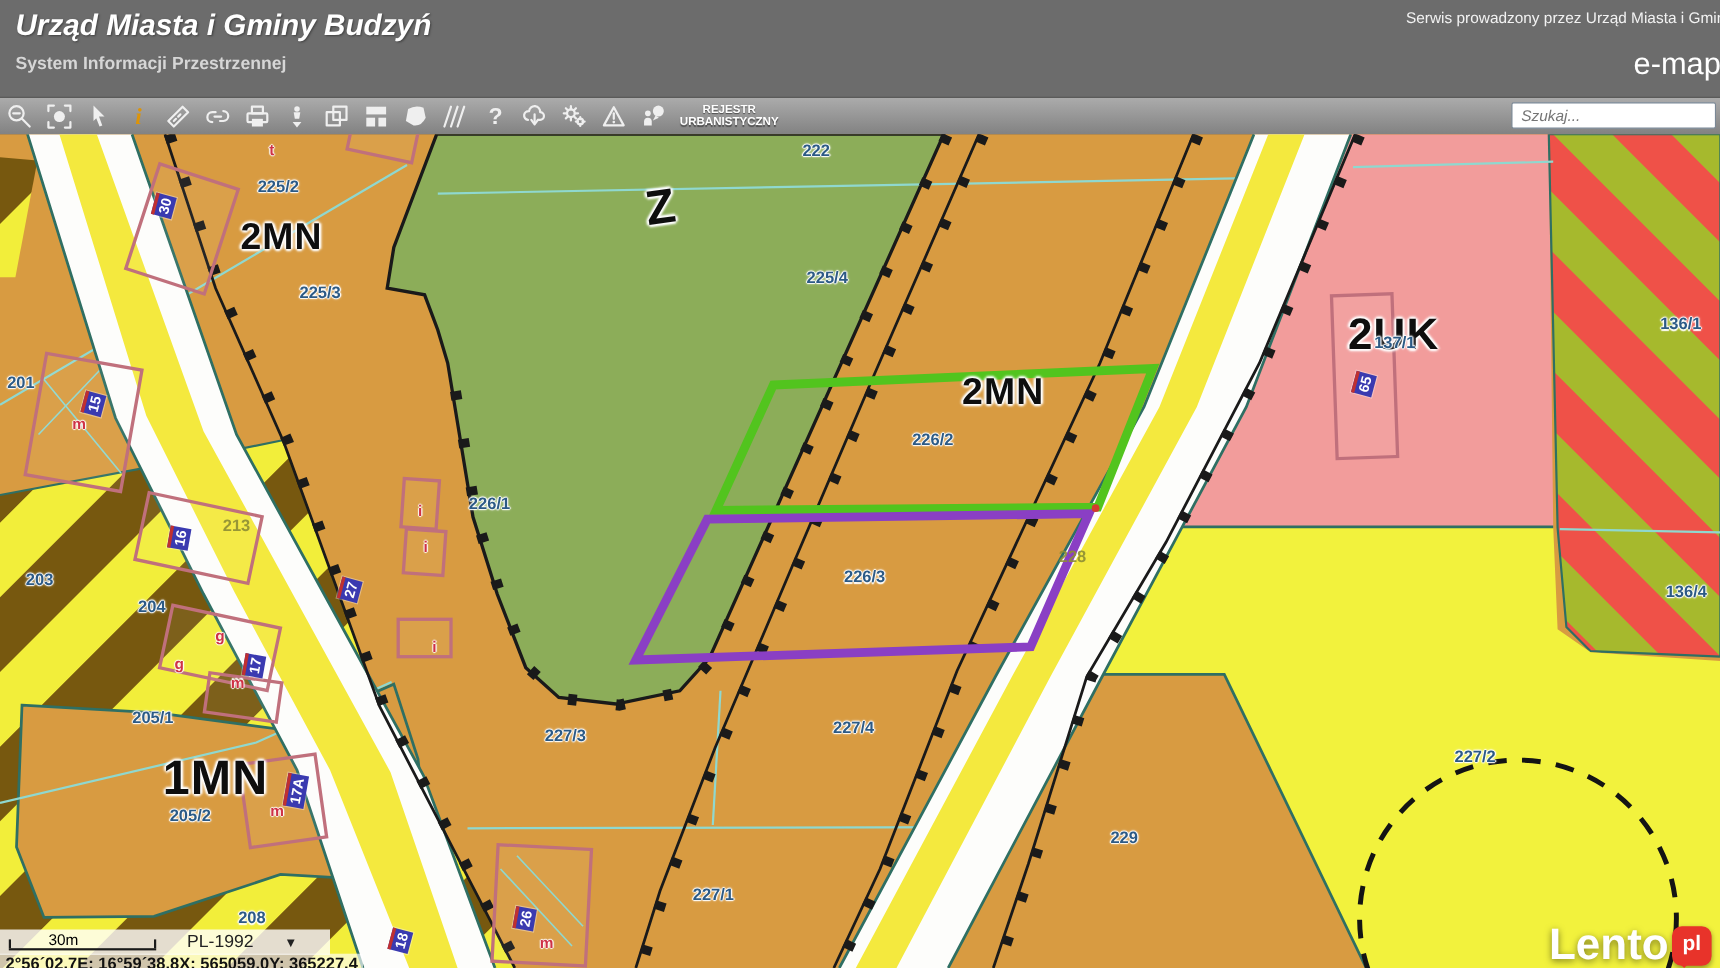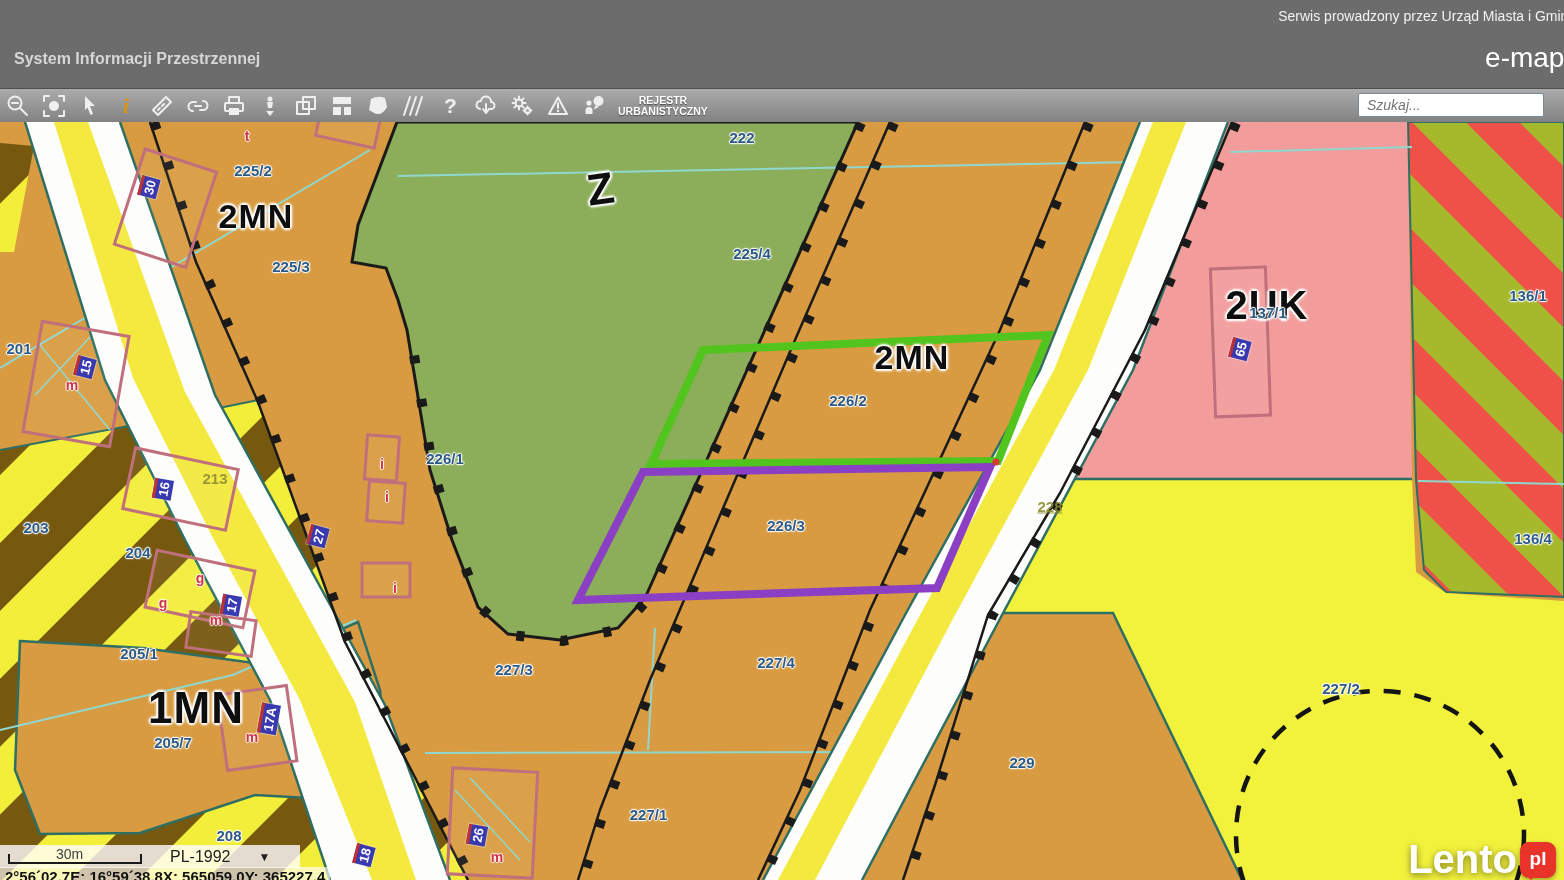--- a/index.html
+++ b/index.html
@@ -18,21 +18,21 @@
   
   #toolbar{position:absolute;left:0;top:89px;width:1564px;height:33px;
            background:linear-gradient(#ababab,#828282);border-bottom:1px solid #6a6a6a;
            display:flex;align-items:center;}
   .tbtn{width:36px;height:30px;display:flex;align-items:center;justify-content:center;flex:0 0 auto;cursor:pointer;}
   .tbtn svg{display:block;}
   .ic{stroke:#efefef;stroke-width:2;fill:none;stroke-linecap:round;stroke-linejoin:round;}
   .icf{fill:#efefef;stroke:none;}
   #rejestr{margin-left:6px;color:#fff;font-size:10.5px;font-weight:700;line-height:11px;
            text-align:center;text-shadow:0 1px 1px #4c4c4c;white-space:pre-line;cursor:pointer;}
-  #searchwrap{position:absolute;right:20px;top:93px;}
+  #searchwrap{position:absolute;right:4px;top:93px;}
   #search{width:168px;height:22px;border:1px solid #7a8896;border-radius:2px;
           font-style:italic;font-size:14px;color:#555;padding:0 8px;background:#fff;
           font-family:"Liberation Sans",sans-serif;}
 
   
   #map{position:absolute;left:0;top:122px;width:1564px;height:758px;}
   #labels{position:absolute;left:0;top:0;width:1564px;height:880px;pointer-events:none;}
   .zlabel{position:absolute;transform:translate(-50%,-50%);font-weight:700;color:#0e0e0e;
           letter-spacing:1px;white-space:nowrap;
           text-shadow:-2px 0 2px #fff,2px 0 2px #fff,0 -2px 2px #fff,0 2px 2px #fff,0 0 4px #fff;}
@@ -46,41 +46,42 @@
   .rlabel{position:absolute;transform:translate(-50%,-50%);color:#cf3246;font-weight:700;font-size:14px;
           text-shadow:-1px 0 1px #fff,1px 0 1px #fff,0 -1px 1px #fff,0 1px 1px #fff;}
 
   
   #statusstrip{position:absolute;left:0;top:845px;width:300px;height:23px;
                background:rgba(255,255,255,.8);display:flex;align-items:center;}
   #scalebar{position:relative;width:134px;height:12px;margin-left:8px;
             border-bottom:2px solid #1a1a1a;}
   #scalebar:before,#scalebar:after{content:"";position:absolute;bottom:0;width:0;height:8px;border-left:2px solid #1a1a1a;}
   #scalebar:before{left:0;} #scalebar:after{right:0;}
-  #scaletext{position:absolute;left:48px;top:-4px;font-size:14px;color:#404040;}
+  #scaletext{position:absolute;left:36px;top:-4px;font-size:14px;color:#000000;}
   #proj{margin-left:28px;font-size:16px;color:#222;cursor:pointer;display:flex;align-items:center;gap:28px;}
   #proj .chev{font-size:12px;}
   #coords{position:absolute;left:0;top:867px;background:rgba(255,255,255,.65);
           font-size:15px;font-weight:700;color:#111;padding:1px 5px;white-space:nowrap;}
 
   
   #wm{position:absolute;right:8px;bottom:-2px;display:flex;align-items:center;}
   #wm-text{color:#fff;font-size:40px;font-weight:700;text-shadow:0 2px 7px rgba(0,0,0,.5);}
   #wm-badge{position:relative;width:36px;height:36px;background:#e8332a;border-radius:9px;color:#fff;
             font-size:19px;font-weight:700;line-height:34px;text-align:center;margin-left:3px;
             box-shadow:0 2px 5px rgba(0,0,0,.35);}
   #wm-badge:after{content:"";position:absolute;left:6px;bottom:-7px;border:5px solid transparent;
                   border-top-color:#e8332a;}
 </style>
 </head>
 <body>
 
 <div id="app" style="--zone-orange: #d89b41; --zone-green: #8cad59; --zone-pink: #f29c9b; --zone-yellow: #f2f23d; --stripe-yellow: #f2ee3a; --stripe-brown: #77580f; --stripe-red: #ef5148; --stripe-olive: #a6b92d; --road-yellow: #f4e93e; --road-white: #fdfdfb; --highlight-green: #52c41e; --highlight-purple: #8a3fc4; --parcel-line: #8fd8cf; --boundary-teal: #2f6f63; --building-rose: #c0707c; --address-plate-blue: #3a3ab0;">
 
   <div id="header">
+    <div id="hdr-title">Urząd Miasta i Gminy Budzyń</div>
     <div id="hdr-sub">System Informacji Przestrzennej</div>
     <div id="hdr-note">Serwis prowadzony przez Urząd Miasta i Gminy Budzyń</div>
     <div id="hdr-brand">e-mapa</div>
   </div>
 
   <div id="toolbar">
     <div class="tbtn">
         <svg width="26" height="26">
           <g class="ic">
             <circle cx="10" cy="10" r="6.5"></circle>
@@ -319,27 +320,27 @@
       <div class="plabel" style="left: 742px; top: 137px;">222</div>
       <div class="plabel" style="left: 253px; top: 170px;">225/2</div>
       <div class="plabel" style="left: 291px; top: 266px;">225/3</div>
       <div class="plabel" style="left: 752px; top: 253px;">225/4</div>
       <div class="plabel" style="left: 445px; top: 458px;">226/1</div>
       <div class="plabel" style="left: 848px; top: 400px;">226/2</div>
       <div class="plabel" style="left: 786px; top: 525px;">226/3</div>
       <div class="plabel" style="left: 629px; top: 814px; padding-left: 39px;">227/1</div>
       <div class="plabel" style="left: 514px; top: 669px;">227/3</div>
       <div class="plabel" style="left: 776px; top: 662px;">227/4</div>
-      <div class="plabel muted" style="left: 1050px; top: 506px; text-decoration: underline;">228</div>
+      <div class="plabel muted" style="left: 975px; top: 506px;">228</div>
       <div class="plabel" style="left: 1022px; top: 762px;">229</div>
       <div class="plabel" style="left: 19px; top: 348px;">201</div>
       <div class="plabel" style="left: 20px; top: 527px; margin-left: 16px;">203</div>
       <div class="plabel" style="left: 138px; top: 532px; margin-top: 20px;">204</div>
       <div class="plabel" style="left: 139px; top: 653px;">205/1</div>
-      <div class="plabel" style="left: 173px; top: 742px;">205/7</div>
+      <div class="plabel" style="left: 173px; top: 742px;">205/2</div>
       <div class="plabel" style="left: 229px; top: 835px;">208</div>
       <div class="plabel muted" style="left: 215px; top: 478px;">213</div>
       <div class="plabel" style="left: 1528px; top: 295px;">136/1</div>
       <div class="plabel" style="left: 1533px; top: 538px;">136/4</div>
       <div class="plabel" style="left: 1268px; top: 312px;">137/1</div>
       <div class="plabel" style="left: 1341px; top: 688px;">227/2</div>
       <div class="addr" style="left: 149px; top: 187px; --r: -75deg;">30</div>
       <div class="addr" style="left: 85px; top: 367px; --r: -75deg;">15</div>
       <div class="addr" style="left: 163px; top: 489px; --r: -80deg;">16</div>
       <div class="addr" style="left: 318px; top: 536px; --r: -75deg;">27</div>

